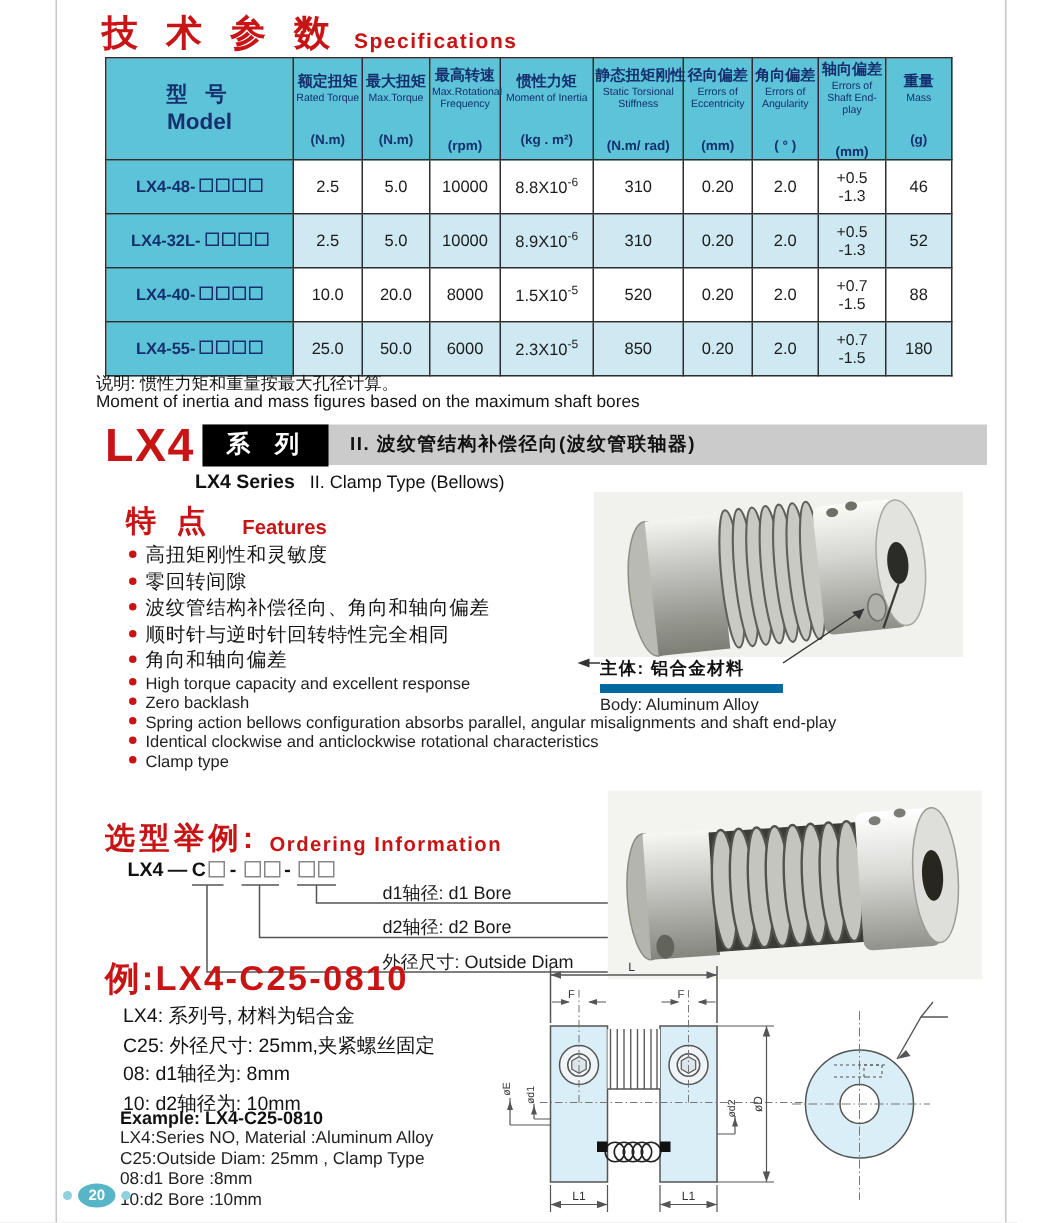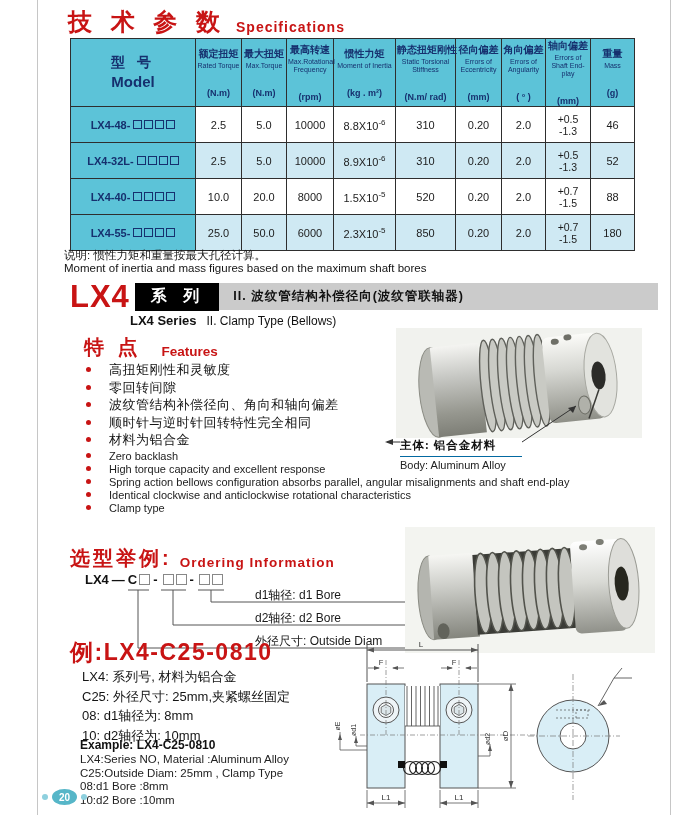--- a/index.html
+++ b/index.html
@@ -44,30 +44,30 @@
   .series-sub-zh { color:#111; font-size:12.5px; font-weight:bold; margin-left:14px; letter-spacing:1px; }
   .series-line2 { left:130px; top:313px; display:flex; gap:10px; align-items:baseline; }
   .series-name-en { font-size:13px; font-weight:bold; color:#111; }
   .series-sub-en { font-size:12px; color:#111; }
 
   
   .features-title { left:84px; top:334px; display:flex; align-items:flex-end; gap:20px; }
   .features-title .zh { color:#c81414; font-size:20px; font-weight:bold; letter-spacing:4px; }
   .features-title .en { color:#c81414; font-size:13.5px; font-weight:bold; padding-bottom:2px; }
   ul.feat { list-style:none; }
-  ul.feat li { display:flex; align-items:baseline;gap:12px; }
+  ul.feat li { display:flex; align-items:baseline; }
   .dot { width:5px; height:5px; border-radius:50%; background:#c81414; flex:0 0 auto; margin-right:6px; position:relative; top:-2px; }
   .feat-zh { left:86px; top:361px; }
   .feat-zh li { height:17.5px; font-size:13px; color:#141414; letter-spacing:0.5px; }
   .feat-en { left:86px; top:450px; }
   .feat-en li { height:13px; font-size:11px; color:#222; }
 
   
   .body-caption { left:400px; top:438px; width:122px; }
-  .body-caption .zh { font-size:11.5px; font-weight:bold; color:#111; padding-bottom:3px; border-bottom:1px solid #0369a1; letter-spacing:1px;font-family:Liberation Serif, serif; }
+  .body-caption .zh { font-size:11.5px; font-weight:bold; color:#111; padding-bottom:3px; border-bottom:6px solid #0369a1; letter-spacing:1px; }
   .body-caption .en { font-size:11px; color:#222; padding-top:2px; }
 
   
   .ordering-title { left:70px; top:545px; display:flex; align-items:flex-end; gap:8px; }
   .ordering-title .zh { color:#c81414; font-size:20px; font-weight:bold; letter-spacing:3px; }
   .ordering-title .en { color:#c81414; font-size:13.5px; font-weight:bold; padding-bottom:2px; letter-spacing:1px; }
   .diagram { left:85px; top:572px; width:345px; height:82px; }
   .code-row { position:absolute; left:0; top:0; display:flex; align-items:center; font-size:13px; font-weight:bold; color:#111; }
   .code-row .sep { margin:0 3px; font-weight:bold; }
   .cbx { display:inline-block; width:11px; height:11px; border:1px solid #888; margin-left:2px; background:#fff; }
@@ -282,31 +282,31 @@
     <li>
         <span class="dot"></span>
         <span>波纹管结构补偿径向、角向和轴向偏差</span>
       </li>
     <li>
         <span class="dot"></span>
         <span>顺时针与逆时针回转特性完全相同</span>
       </li>
     <li>
         <span class="dot"></span>
-        <span>材料为铝合金</span>
+        <span>角向和轴向偏差</span>
       </li>
   </ul>
   <ul class="abs feat feat-en">
     <li>
         <span class="dot"></span>
+        <span>High torque capacity and excellent response</span>
+      </li>
+    <li>
+        <span class="dot"></span>
         <span>Zero backlash</span>
-      </li>
-    <li>
-        <span class="dot"></span>
-        <span>High torque capacity and excellent response</span>
       </li>
     <li>
         <span class="dot"></span>
         <span>Spring action bellows configuration absorbs parallel, angular misalignments and shaft end-play</span>
       </li>
     <li>
         <span class="dot"></span>
         <span>Identical clockwise and anticlockwise rotational characteristics</span>
       </li>
     <li>

